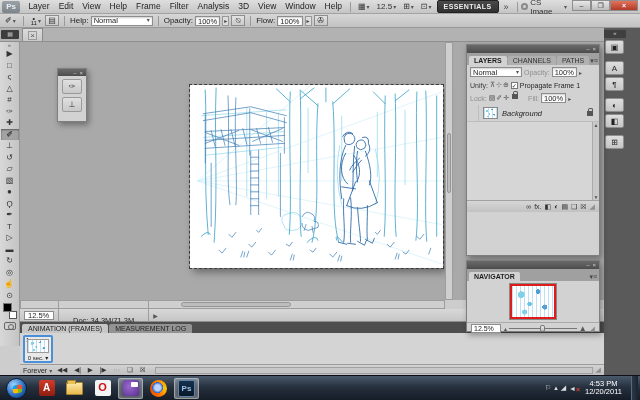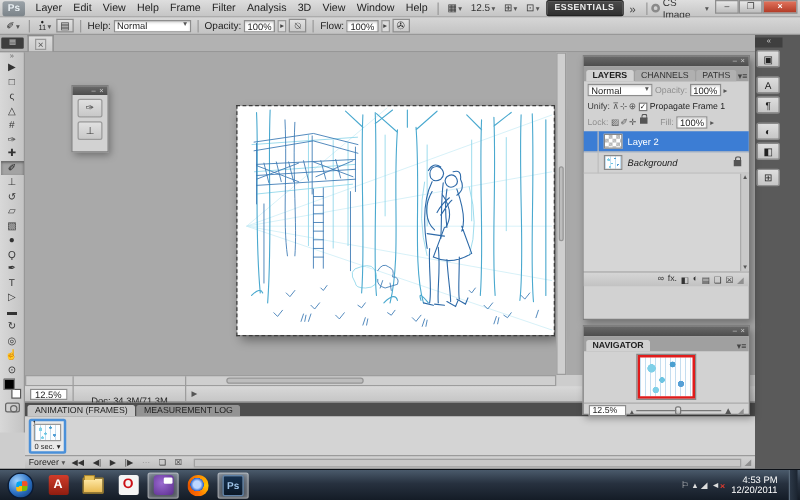--- a/index.html
+++ b/index.html
@@ -129,21 +129,21 @@
   .ic-folder{width:17px;height:13px;background:linear-gradient(#ffe9a8,#e8b94f);border:1px solid #a8852e;border-radius:1px;position:relative}
   .ic-folder:before{content:"";position:absolute;left:0;top:-3px;width:7px;height:3px;background:#e8c257;border:1px solid #a8852e;border-bottom:none;border-radius:1px 1px 0 0}
   .ic-opera{width:16px;height:16px;background:#f4f4f4;border-radius:2px;color:#cc0f16;font-size:11px;font-weight:bold;text-align:center;line-height:15px}
   .ic-msgr{width:16px;height:16px;background:radial-gradient(circle at 40% 40%,#9a6ad0,#5b2d8e);border-radius:3px;position:relative}
   .ic-msgr:before{content:"";position:absolute;right:1px;top:2px;width:7px;height:5px;background:#fff;border-radius:1px}
   .ic-ff{width:17px;height:17px;border-radius:50%;background:radial-gradient(circle at 45% 45%,#bcd6ff 0 22%,#2d62c9 40%,transparent 42%),conic-gradient(#ff8a00,#ffc400,#ff6a00,#e35400,#ff8a00)}
   .ic-ps{width:17px;height:17px;background:linear-gradient(#15304f,#0a1726);border:1px solid #5f82a8;border-radius:2px;color:#9fc4e8;font-size:8px;font-weight:bold;text-align:center;line-height:16px}
   .tray{margin-left:auto;display:flex;align-items:center;gap:3px;color:#e8e8e8}
   .trayico{font-size:7px;color:#ddd;position:relative}
   .mute{position:absolute;right:-4px;bottom:-1px;color:#e23b2e;font-size:7px;font-weight:bold}
-  .clock{text-align:right;color:#fff;font-size:7.5px;line-height:8px;padding:0 6px}
+  .clock{text-align:center;color:#fff;font-size:7.5px;line-height:8px;padding:0 6px}
   .showdesk{width:7px;height:25px;border-left:1px solid #5a6a7a;background:linear-gradient(90deg,#2c3847,#1b2430)}
 </style>
 </head>
 <body>
 
 <div id="screen">
 
   <div class="abs menubar">
     <div class="pslogo">Ps</div>
     <span class="menu">Layer</span>
@@ -386,25 +386,20 @@
       <span class="tinybtns">
         <span>▨</span>
         <span>✐</span>
         <span>✛</span>
         <span class="lockicon" style="margin:0 2px"></span>
       </span>
       <span class="lab dim" style="margin-left:6px">Fill:</span>
       <span class="field">100%</span>
       <span class="dd">▸</span>
     </div>
-    <div class="lrow sel">
-      <span class="eyebox"></span>
-      <span class="thumb checker"></span>
-      <span class="lname">Layer 2</span>
-    </div>
     <div class="lrow">
       <span class="eyebox"></span>
       <span class="thumb sketchy"></span>
       <span class="lname ital">Background</span>
       <span class="lockicon"></span>
     </div>
     <div class="lfill">
       <div class="pscroll">
           <span>▲</span>
           <span>▼</span>

